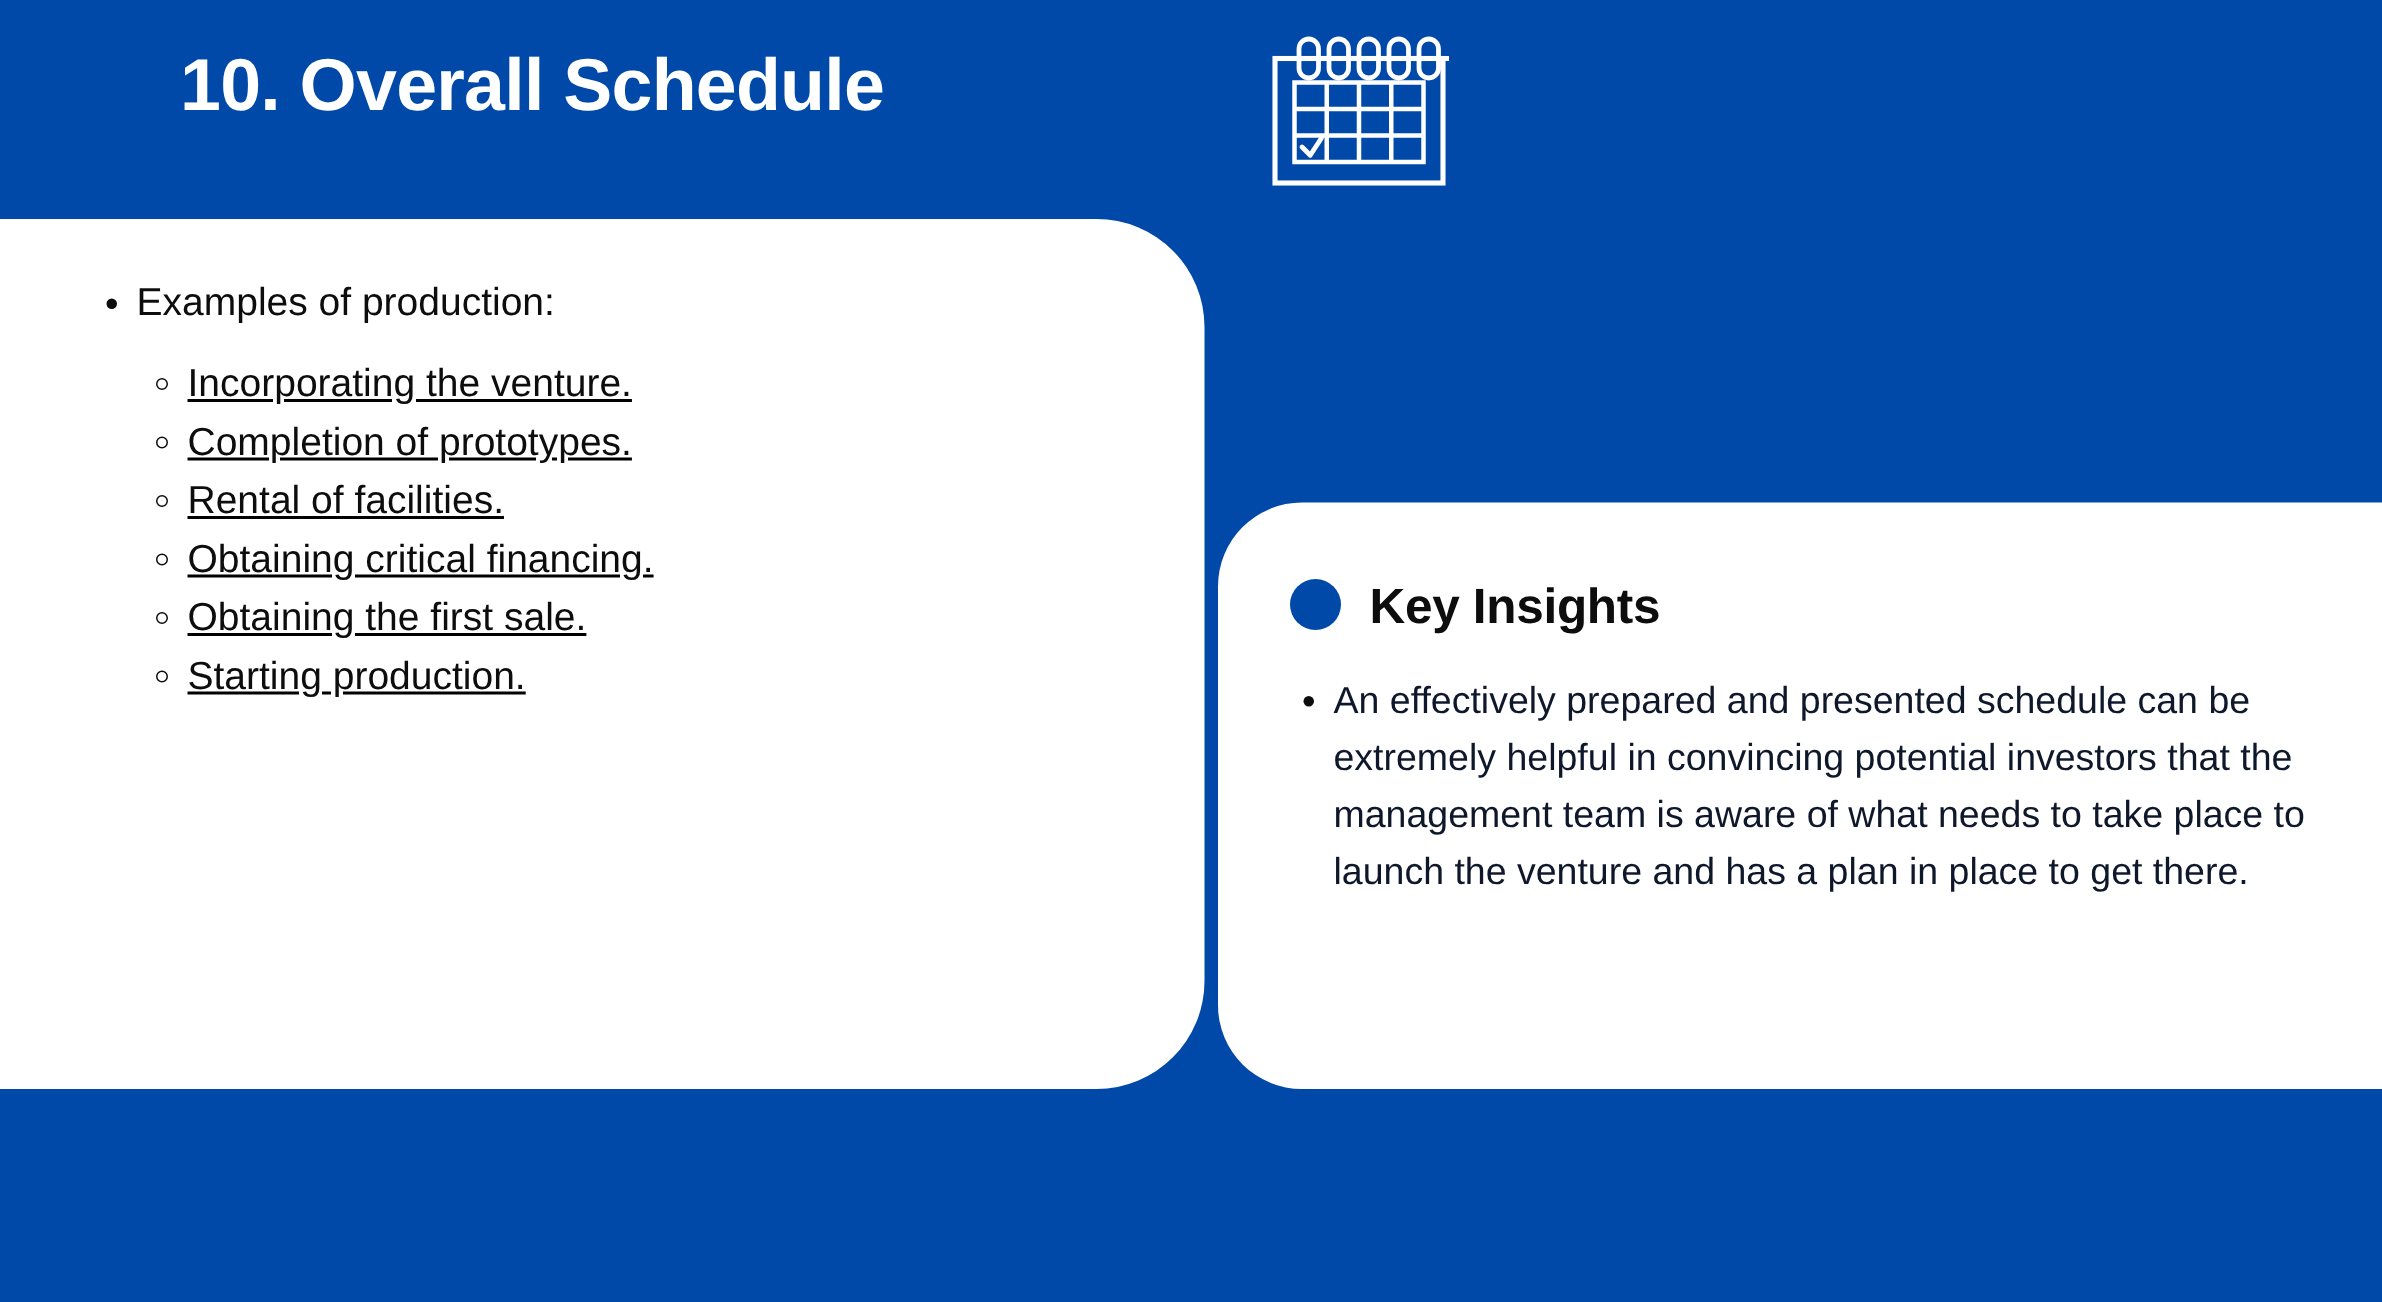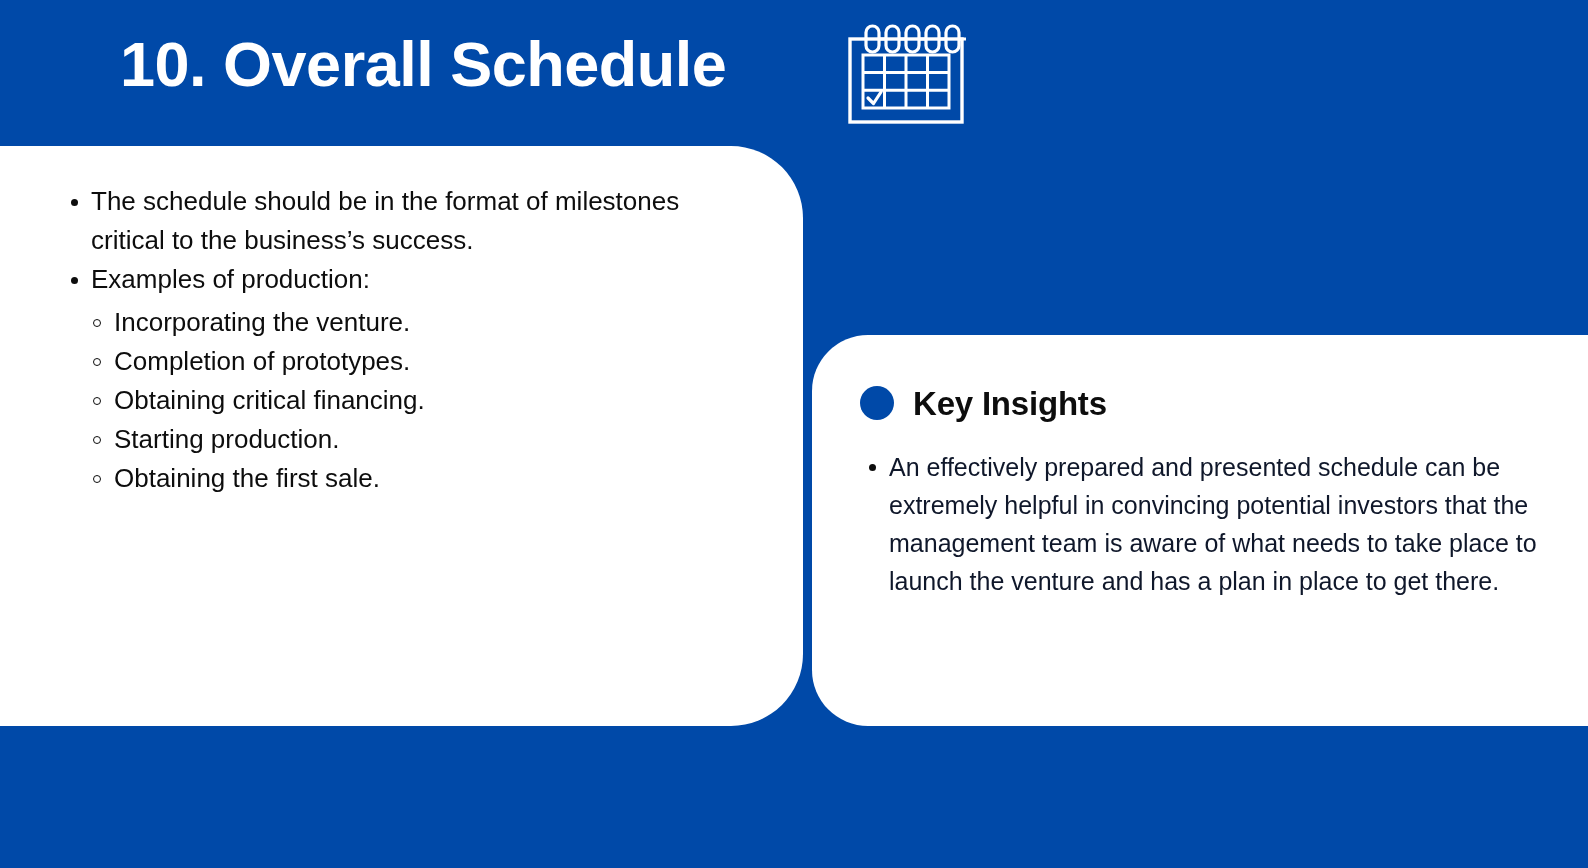--- a/index.html
+++ b/index.html
@@ -25,21 +25,21 @@
     left: 0;
     top: 0;
     width: 1588px;
     height: 146px;
   }
 
   .title {
     position: absolute;
     left: 120px;
     top: 33px;
-    font-size: 63px;
+    font-size: 49px;
     font-weight: bold;
     color: #ffffff;
     letter-spacing: -0.5px;
     white-space: nowrap;
     line-height: 1;
   }
 
   .calendar-icon {
     position: absolute;
     left: 845px;
@@ -101,23 +101,24 @@
     position: absolute;
     left: 11px;
     top: 17px;
     width: 7px;
     height: 7px;
     border-radius: 50%;
     background: #0d0d0d;
   }
 
   ul.lvl2 {
-    margin: 4px;
+    margin: 15px;
     padding: 0;
     list-style: none;
+    text-decoration: underline;
   }
   ul.lvl2 > li {
     position: relative;
     padding-left: 50px;
     font-size: 26px;
     line-height: 39px;
     color: #0d0d0d;
   }
   ul.lvl2 > li::before {
     content: "";
@@ -204,29 +205,29 @@
         <path d="M18 48.6 H104 M18 66.3 H104" stroke="#ffffff" stroke-width="3"></path>
 
         <path d="M23 74 L28.5 79.5 L36 68" stroke="#ffffff" stroke-width="3.2" stroke-linecap="round" stroke-linejoin="round" fill="none"></path>
       </svg>
     </div>
   </div>
 
   <div class="left-card">
     <div class="left-card-inner">
       <ul class="lvl1">
-        <li>The schedule should be in the format of milestones critical to the business’s success.</li>
         <li>Examples of production:</li>
       </ul>
       <ul class="lvl2">
         <li>Incorporating the venture.</li>
         <li>Completion of prototypes.</li>
+        <li>Rental of facilities.</li>
         <li>Obtaining critical financing.</li>
+        <li>Obtaining the first sale.</li>
         <li>Starting production.</li>
-        <li>Obtaining the first sale.</li>
       </ul>
     </div>
   </div>
 
   <div class="right-card">
     <div class="right-card-inner">
       <div class="ki-header">
         <span class="ki-dot"></span>
         <span class="ki-title">Key Insights</span>
       </div>

